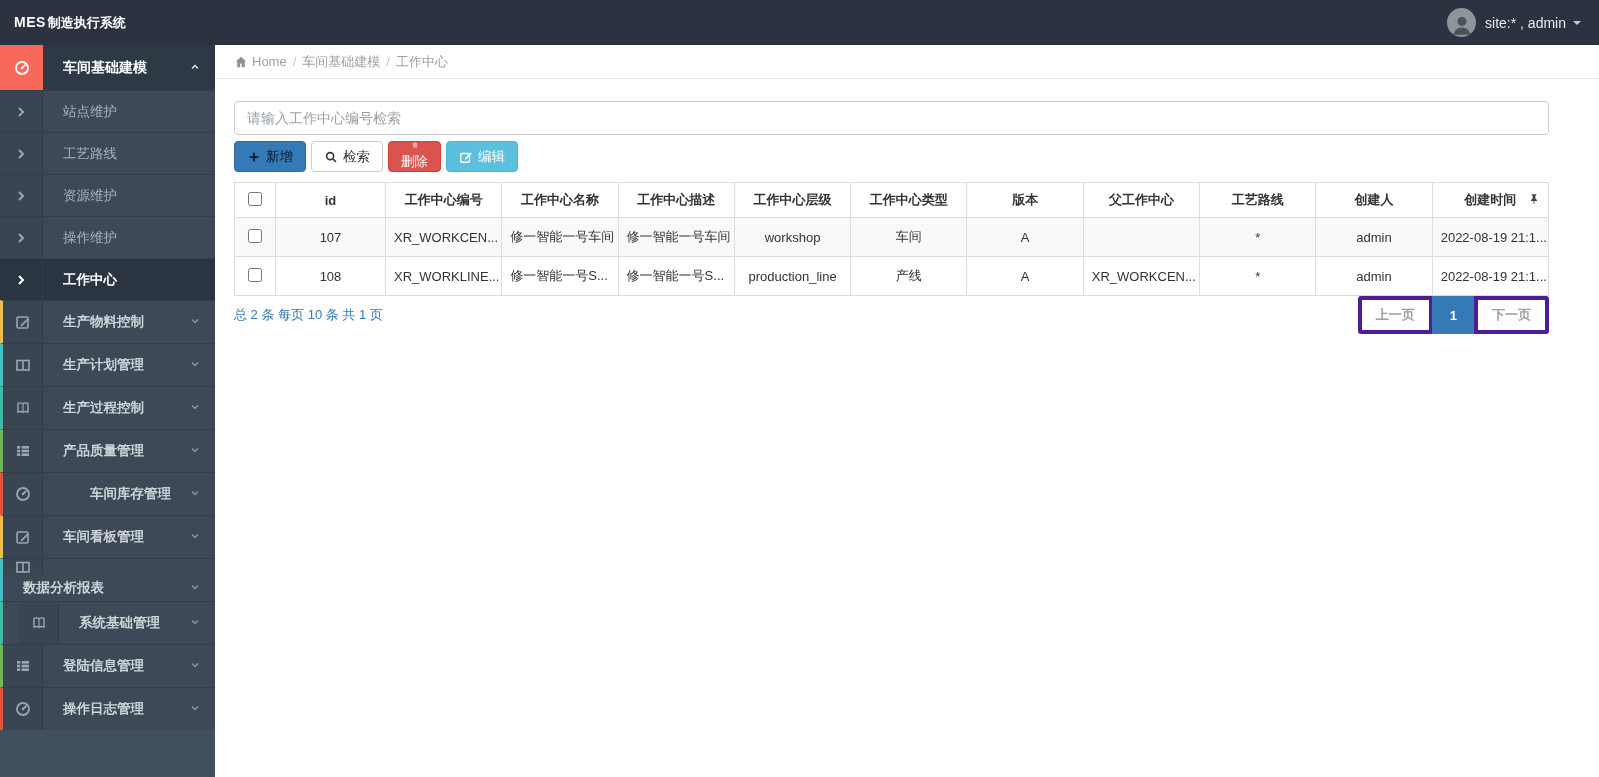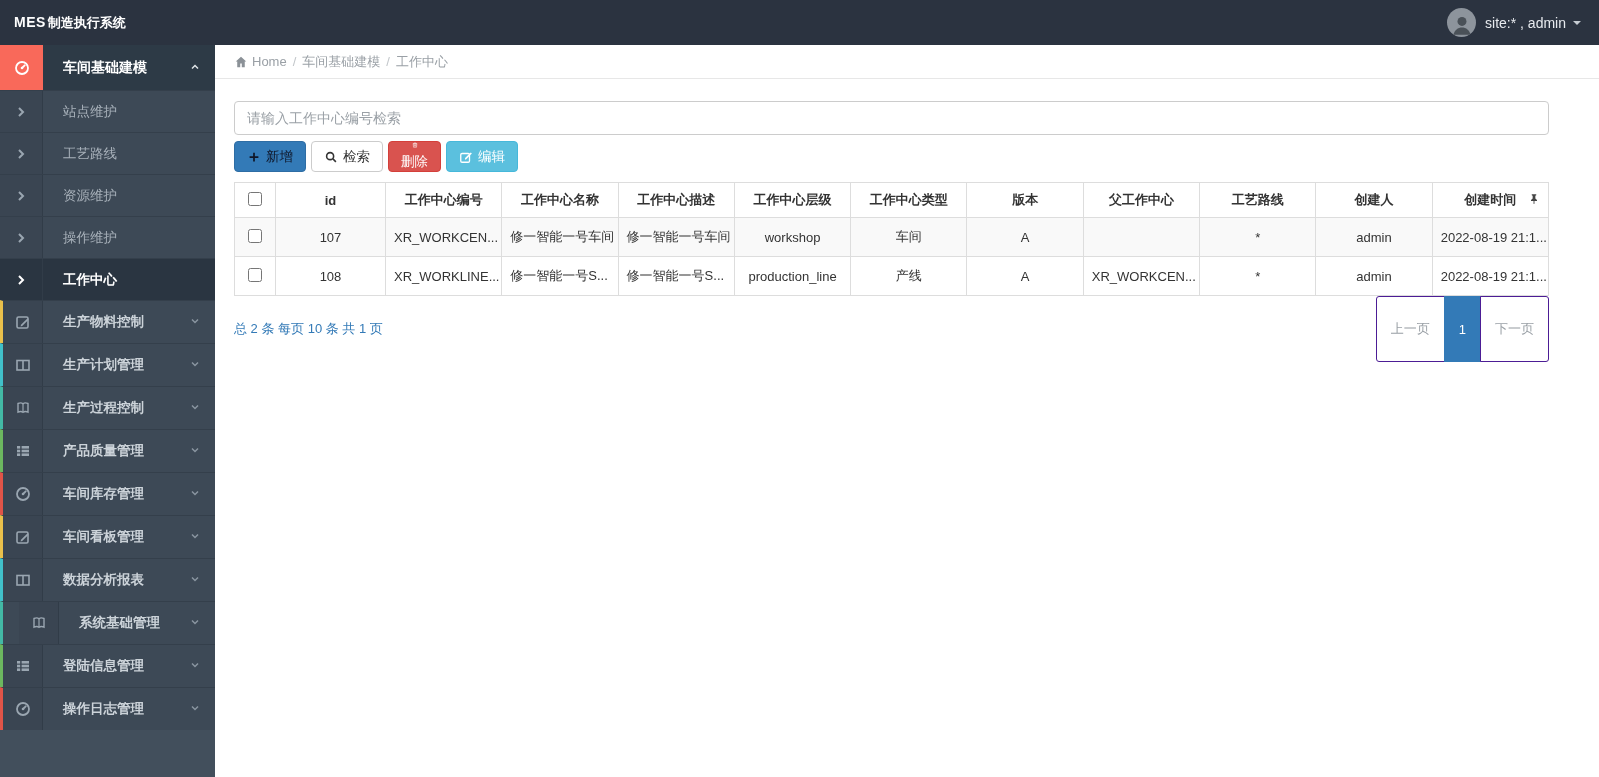--- a/index.html
+++ b/index.html
@@ -81,22 +81,22 @@
   .grid td.al { text-align: left; }
   .grid tbody tr:nth-child(odd) { background: #f9f9f9; }
   .col-check { width: 41px; } .col-id { width: 110px; }
   .pin { position: absolute; right: 8px; top: 9px; color: #444; }
   .pin svg { width: 12px; height: 14px; }
   .grid input[type=checkbox] { width: 14px; height: 14px; }
 
   .foot { display: flex; justify-content: space-between; align-items: center; margin-top: 0; }
   .summary { color: #337ab7; font-size: 13px; }
   .pager { display: inline-flex; }
-  .pg { padding: 23px 14px; border: 1px solid #4c1d95; background: #fff; color: #9aa0a6;
-    font-size: 13px; cursor: pointer; margin-left: -1px; }
+  .pg { padding: 6px 14px; border: 4px solid #4c1d95; background: #fff; color: #9aa0a6;
+    font-size: 13px; cursor: pointer; margin-left: -1px; font-weight: bold; }
   .pg:first-child { border-radius: 3px 0 0 3px; margin-left: 0; }
   .pg:last-child { border-radius: 0 3px 3px 0; }
   .pg.active { background: #337ab7; border-color: #337ab7; color: #fff; }
 </style>
 </head>
 <body>
 
 <svg width="0" height="0" style="position:absolute">
   <defs>
     <symbol id="i-gauge" viewBox="0 0 16 16">
@@ -290,21 +290,21 @@
           <use href="#i-list"></use>
         </svg>
       </div>
     <div class="menu-label-cell">
         <span>产品质量管理</span>
       <span class="chev"><svg>
             <use href="#i-chev-down"></use>
           </svg></span>
       </div>
   </div>
-  <div class="menu-row section-row" style="border-left-color: rgb(224, 84, 72);">
+  <div class="menu-row section-row" style="border-left-color: rgb(224, 84, 72); gap: 27px;">
     <div class="menu-icon-cell">
         <svg class="glyph">
           <use href="#i-gauge"></use>
         </svg>
       </div>
     <div class="menu-label-cell">
         <span>车间库存管理</span>
       <span class="chev"><svg>
             <use href="#i-chev-down"></use>
           </svg></span>
@@ -316,21 +316,21 @@
           <use href="#i-pencil-square"></use>
         </svg>
       </div>
     <div class="menu-label-cell">
         <span>车间看板管理</span>
       <span class="chev"><svg>
             <use href="#i-chev-down"></use>
           </svg></span>
       </div>
   </div>
-  <div class="menu-row section-row" style="border-left-color: rgb(65, 192, 201);">
+  <div class="menu-row section-row" style="border-left-color: rgb(65, 192, 201); flex-direction: column;">
     <div class="menu-icon-cell">
         <svg class="glyph">
           <use href="#i-columns"></use>
         </svg>
       </div>
     <div class="menu-label-cell">
         <span>数据分析报表</span>
       <span class="chev"><svg>
             <use href="#i-chev-down"></use>
           </svg></span>

